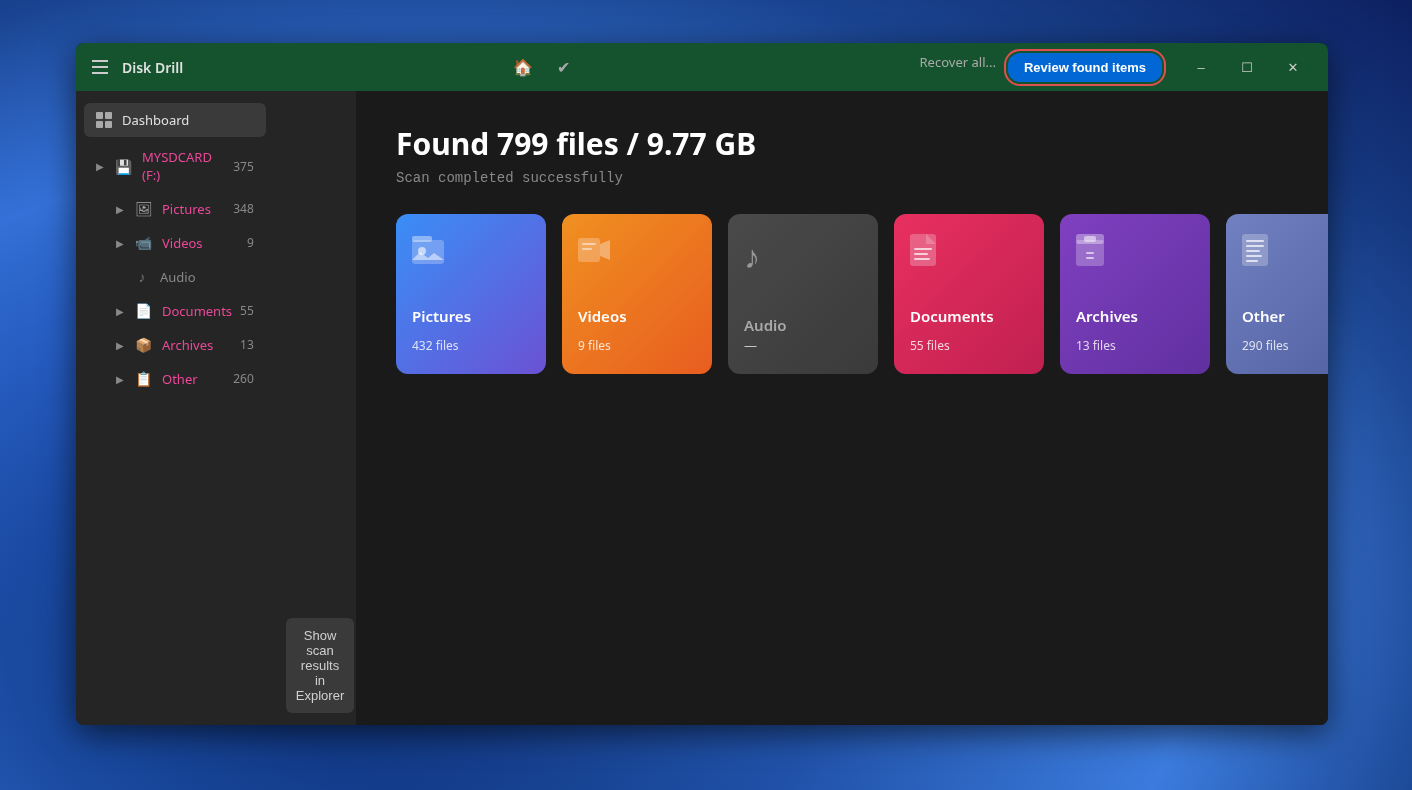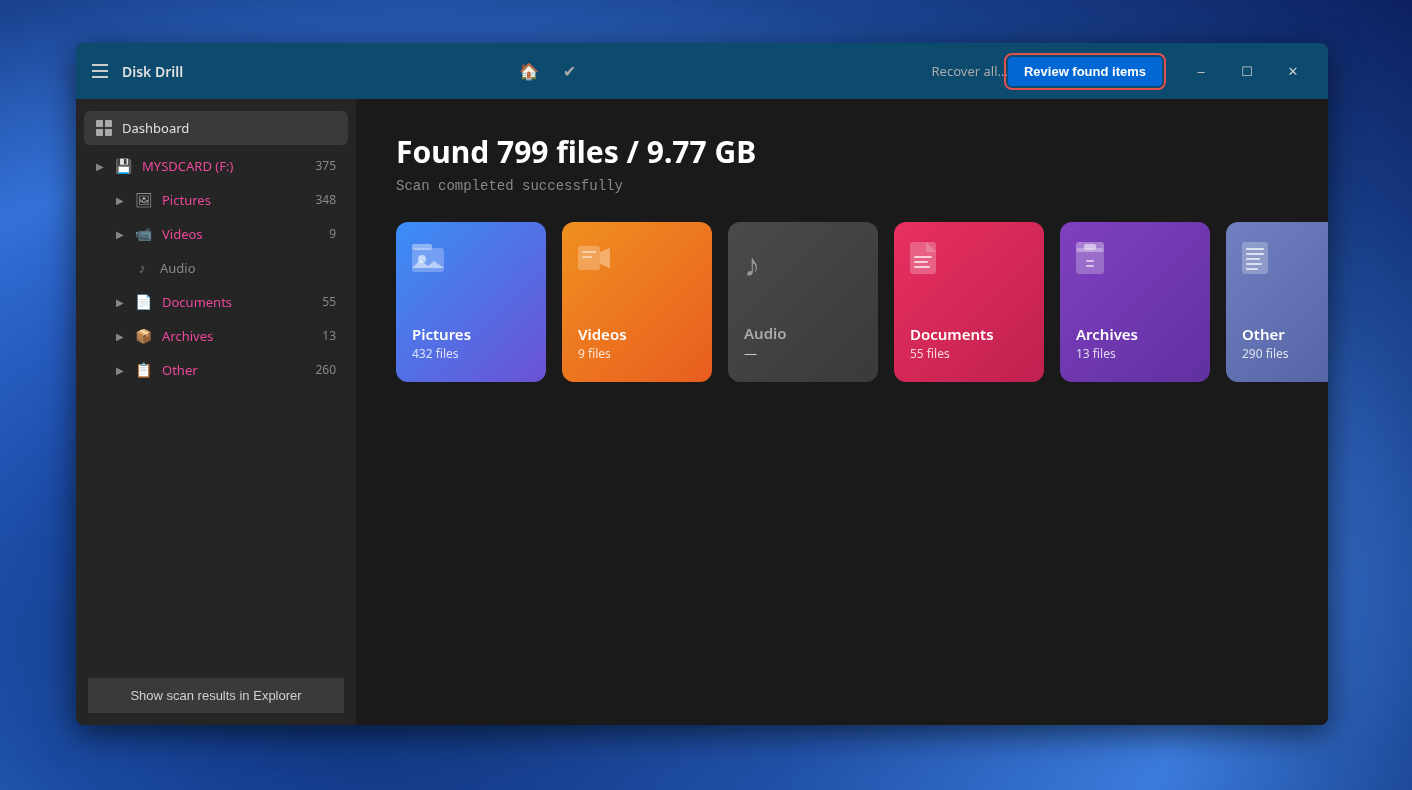--- a/index.html
+++ b/index.html
@@ -41,22 +41,22 @@
       display: flex;
       flex-direction: column;
       z-index: 10;
       box-shadow: 0 8px 32px rgba(0,0,0,0.6);
     }
 
     
     .title-bar {
       display: flex;
       align-items: center;
-      height: 56px;
-      background: #0c4a6e;
+      height: 48px;
+      background: #14532d;
       padding: 0 12px;
       flex-shrink: 0;
     }
     .title-bar-left {
       display: flex;
       align-items: center;
       gap: 10px;
       flex: 1;
     }
     .hamburger-icon {
@@ -92,32 +92,33 @@
       align-items: center;
       justify-content: center;
       color: #aaa;
       font-size: 16px;
       cursor: pointer;
       background: transparent;
       border: none;
     }
     .title-bar-actions {
       display: flex;
-      align-items: center;
+      align-items: flex-start;
+      gap: 12px;
     }
     .recover-all-text {
       color: #aaa;
       font-size: 13px;
       cursor: pointer;
     }
     .review-btn {
       background: #0067d5;
       color: #fff;
       border: none;
-      border-radius: 4px;
+      border-radius: 12px;
       padding: 7px 16px;
       font-size: 13px;
       font-weight: 600;
       cursor: pointer;
       outline: 2px solid #e05050;
       outline-offset: 2px;
     }
     .window-controls {
       display: flex;
       align-items: center;
@@ -141,21 +142,21 @@
       display: flex;
       flex: 1;
       overflow: hidden;
     }
 
     
     .sidebar {
       width: 280px;
       background: #252525;
       display: flex;
-      flex-direction: column;
+      flex-direction: row;
       flex-shrink: 0;
       overflow: hidden;
     }
     .sidebar-top {
       padding: 12px 8px;
     }
     .dashboard-item {
       display: flex;
       align-items: center;
       gap: 10px;
@@ -223,21 +224,21 @@
     }
     .sidebar-footer {
       margin-top: auto;
       padding: 12px;
     }
     .show-explorer-btn {
       width: 100%;
       background: #3a3a3a;
       color: #d0d0d0;
       border: none;
-      border-radius: 0;
+      border-radius: 6px;
       padding: 10px;
       font-size: 13px;
       cursor: pointer;
       text-align: center;
       margin-top: 43px;
     }
 
     
     .content {
       flex: 1;
@@ -290,21 +291,21 @@
     }
     .card-name {
       color: #fff;
       font-size: 15px;
       font-weight: 600;
       line-height: 1.2;
     }
     .card-files {
       color: rgba(255,255,255,0.8);
       font-size: 12px;
-      margin-top: 2px;
+      margin-top: 12px;
     }
     .card-dash {
       color: rgba(255,255,255,0.7);
       font-size: 13px;
       margin-top: 2px;
     }
   </style>
 </head>
 <body>
 

